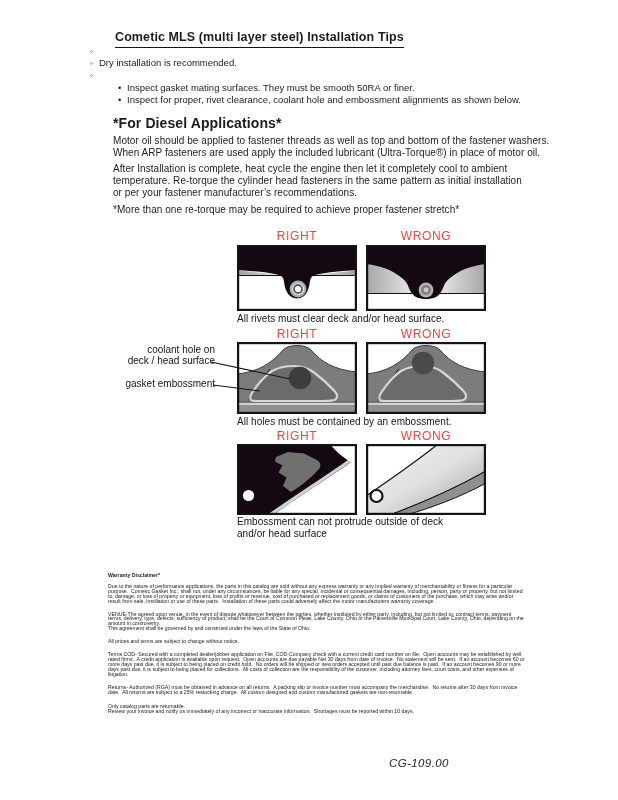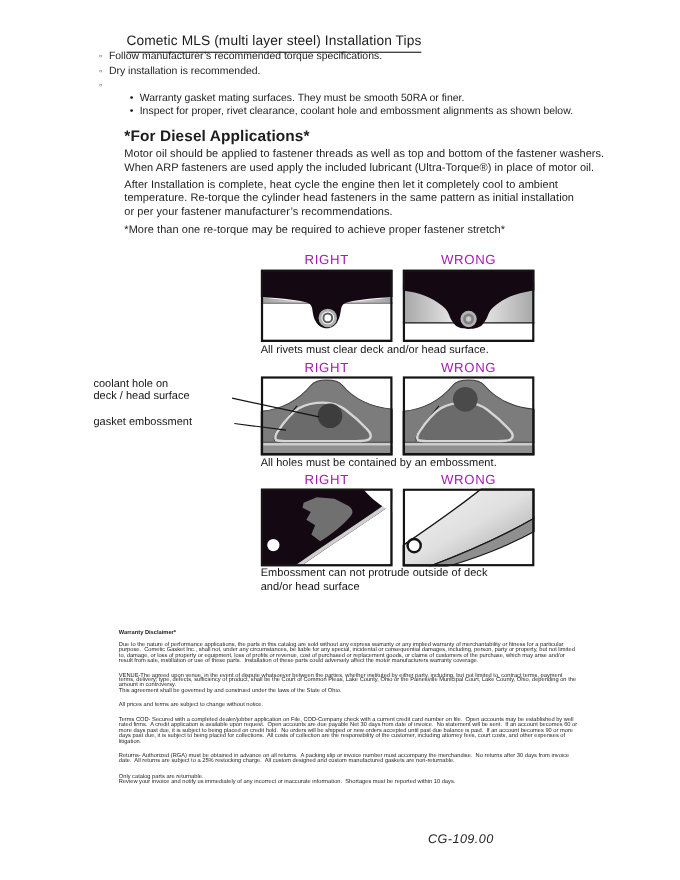--- a/index.html
+++ b/index.html
@@ -6,69 +6,68 @@
   body{
     width:618px;height:800px;position:relative;background:#ffffff;
     font-family:"Liberation Sans","DejaVu Sans",sans-serif;color:#1c1c1c;
     overflow:hidden;
   }
   .abs{position:absolute;}
   .pre{white-space:pre-line;}
   .prew{white-space:pre-wrap;}
 
   
-  #title{left:115px;top:22px;font-size:12.5px;font-weight:normal;
+  #title{left:115px;top:22px;font-size:12.5px;font-weight:bold;
          border-bottom:1.6px solid #141414;padding-bottom:3px;letter-spacing:.1px;}
 
   
   #bullets{left:90px;top:45px;font-size:9.5px;line-height:12.2px;}
   .brow{display:flex;align-items:baseline;}
   .brow .mk{width:9px;font-size:8.5px;flex:0 0 9px;color:#1c1c1c;}
   .brow.sub{margin-left:28px;}
   .brow.sub .mk{font-size:9.5px;}
 
   
   #diesel-h{left:113px;top:115px;font-size:14px;font-weight:bold;letter-spacing:.1px;}
   .bodyp{font-size:10px;line-height:11.8px;letter-spacing:.05px;}
   #p1{left:113px;top:135px;}
   #p2{left:113px;top:163px;}
   #note{left:113px;top:204px;text-align:center;}
 
   
-  .dlabel{width:120px;text-align:center;font-size:12px;letter-spacing:.6px;color:#a21caf;}
+  .dlabel{width:120px;text-align:center;font-size:12px;letter-spacing:.6px;color:#ef4444;}
   .cap{font-size:10px;line-height:12px;color:#141414;letter-spacing:.05px;}
   .panel{width:120px;height:66px;display:block;}
-  .ann{width:130px;font-size:10px;line-height:11px;color:#141414;}
+  .ann{width:130px;text-align:right;font-size:10px;line-height:11px;color:#141414;}
 
   #legal{left:108px;top:573px;width:418px;font-size:5.2px;line-height:4.9px;color:#222;}
   #legal h2{font-size:5.2px;margin:0 0 6px 0;font-weight:bold;}
   #legal p{margin:0 0 8px 0;}
   #legal p.gap{margin-bottom:10px;}
   #pagenum{left:389px;top:757px;font-size:11.5px;letter-spacing:.4px;color:#222;font-style:italic;}
 </style>
 </head>
 <body>
 
 <h1 id="title" class="abs">Cometic MLS (multi layer steel) Installation Tips</h1>
 
 <div id="bullets" class="abs">
   <div class="brow">
     <span class="mk">◦</span>
-    <span>Follow manufacturer’s recommended torque specifications.</span>
   </div>
   <div class="brow">
     <span class="mk">◦</span>
     <span>Dry installation is recommended.</span>
   </div>
   <div class="brow">
     <span class="mk">◦</span>
   </div>
   <div class="brow sub">
     <span class="mk">•</span>
-    <span>Warranty gasket mating surfaces.  They must be smooth 50RA or finer.</span>
+    <span>Inspect gasket mating surfaces.  They must be smooth 50RA or finer.</span>
   </div>
   <div class="brow sub">
     <span class="mk">•</span>
     <span>Inspect for proper, rivet clearance, coolant hole and embossment alignments as shown below.</span>
   </div>
 </div>
 
 <div id="diesel-h" class="abs">*For Diesel Applications*</div>
 <div id="p1" class="abs bodyp pre">Motor oil should be applied to fastener threads as well as top and bottom of the fastener washers.
 When ARP fasteners are used apply the included lubricant (Ultra-Torque®) in place of motor oil.</div>

